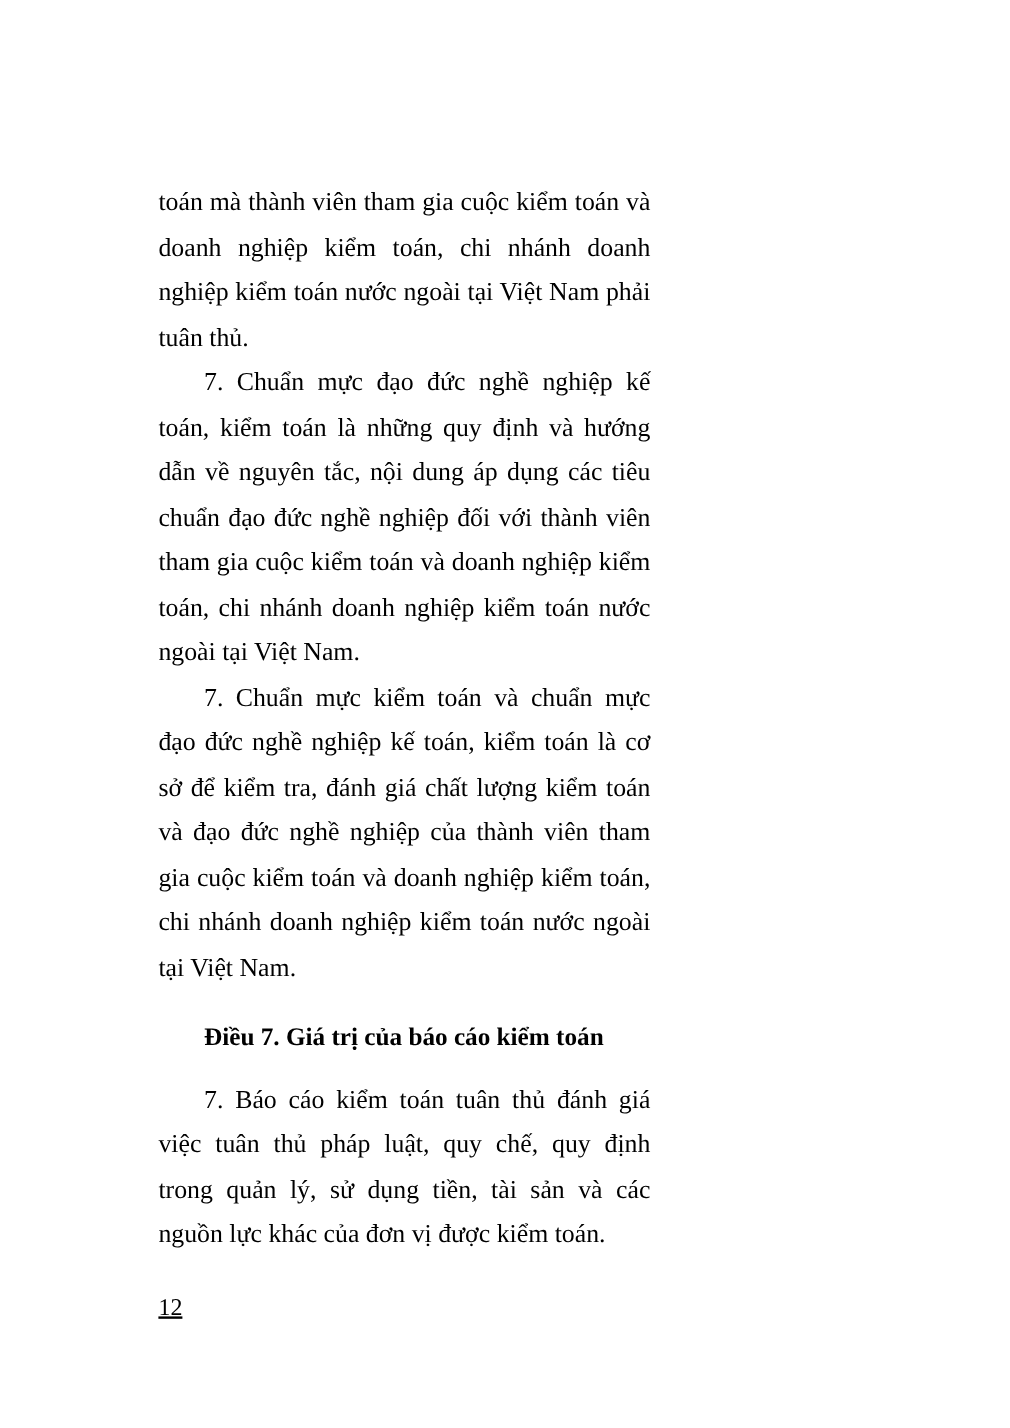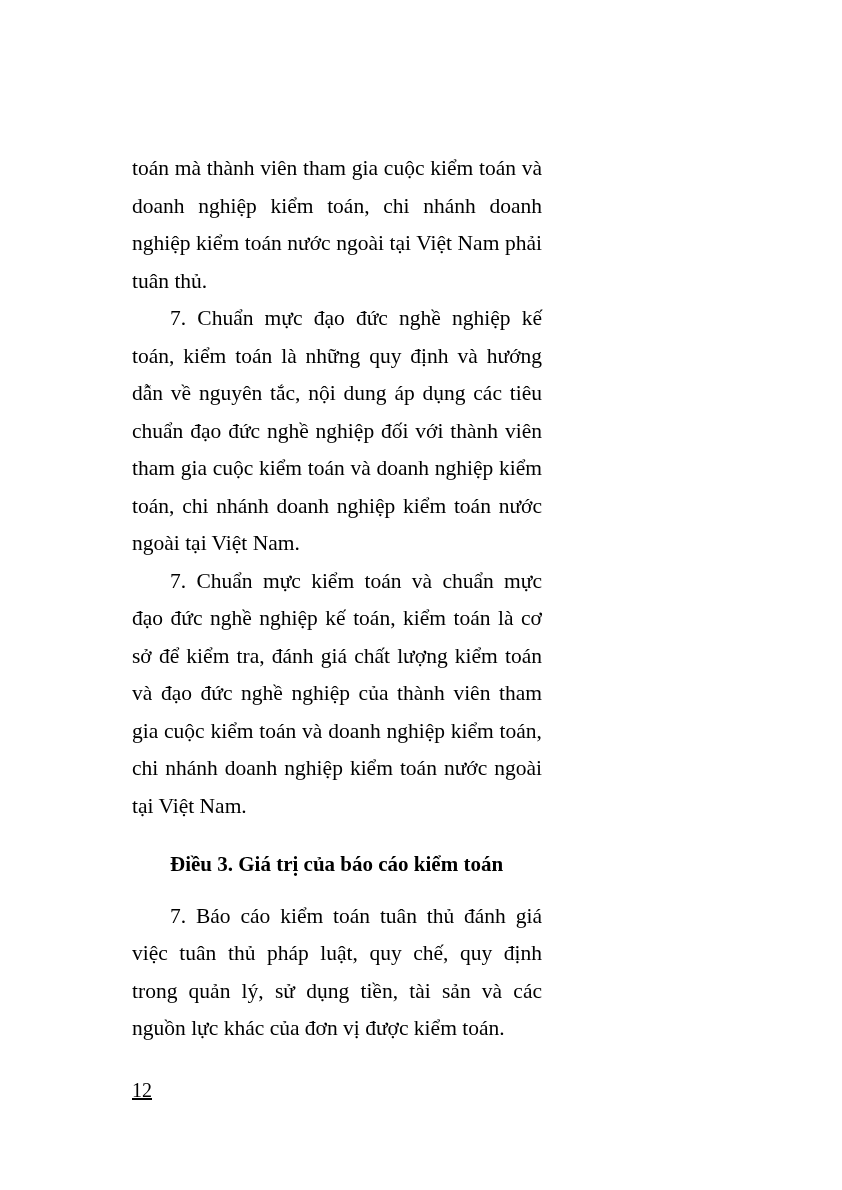--- a/index.html
+++ b/index.html
@@ -57,21 +57,21 @@
 
   <div class="body-text">
 
     <p class="para no-indent">toán mà thành viên tham gia cuộc kiểm toán và doanh nghiệp kiểm toán, chi nhánh doanh nghiệp kiểm toán nước ngoài tại Việt Nam phải tuân thủ.</p>
 
     <p class="para">7. Chuẩn mực đạo đức nghề nghiệp kế toán, kiểm toán là những quy định và hướng dẫn về nguyên tắc, nội dung áp dụng các tiêu chuẩn đạo đức nghề nghiệp đối với thành viên tham gia cuộc kiểm toán và doanh nghiệp kiểm toán, chi nhánh doanh nghiệp kiểm toán nước ngoài tại Việt Nam.</p>
 
     <p class="para">7. Chuẩn mực kiểm toán và chuẩn mực đạo đức nghề nghiệp kế toán, kiểm toán là cơ sở để kiểm tra, đánh giá chất lượng kiểm toán và đạo đức nghề nghiệp của thành viên tham gia cuộc kiểm toán và doanh nghiệp kiểm toán, chi nhánh doanh nghiệp kiểm toán nước ngoài tại Việt Nam.</p>
 
 
-    <h2 class="heading">Điều 3. Giá trị của báo cáo kiểm toán</h2>
+    <h2 class="heading">Điều 7. Giá trị của báo cáo kiểm toán</h2>
 
 
     <p class="para">7. Báo cáo kiểm toán tuân thủ đánh giá việc tuân thủ pháp luật, quy chế, quy định trong quản lý, sử dụng tiền, tài sản và các nguồn lực khác của đơn vị được kiểm toán.</p>
 
   </div>
 
   <div class="page-number">12</div>
 
 </div>
 

